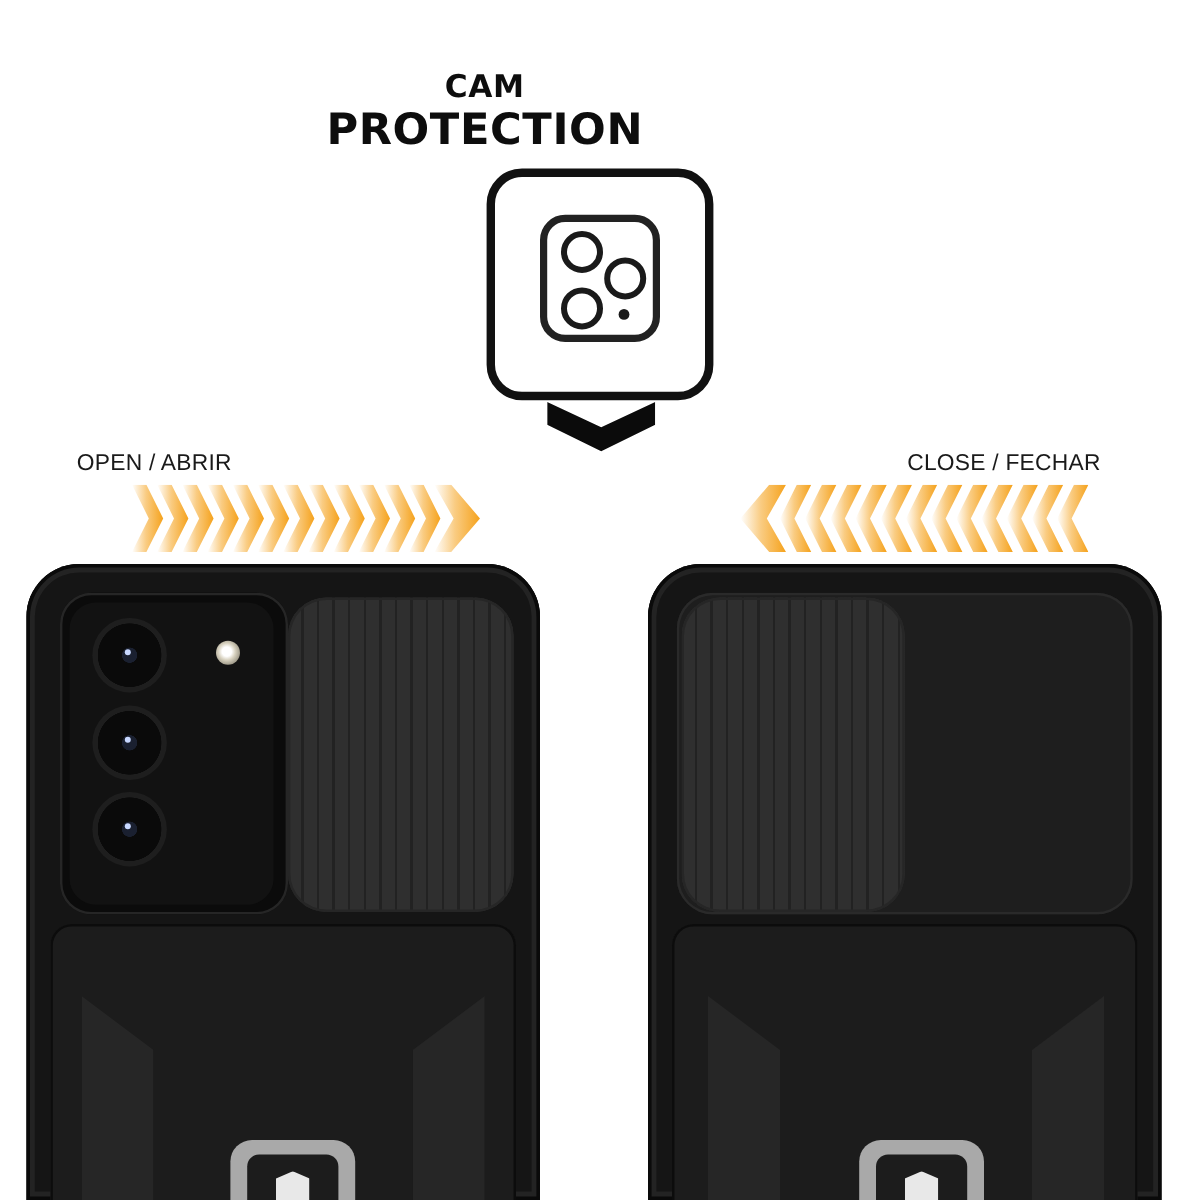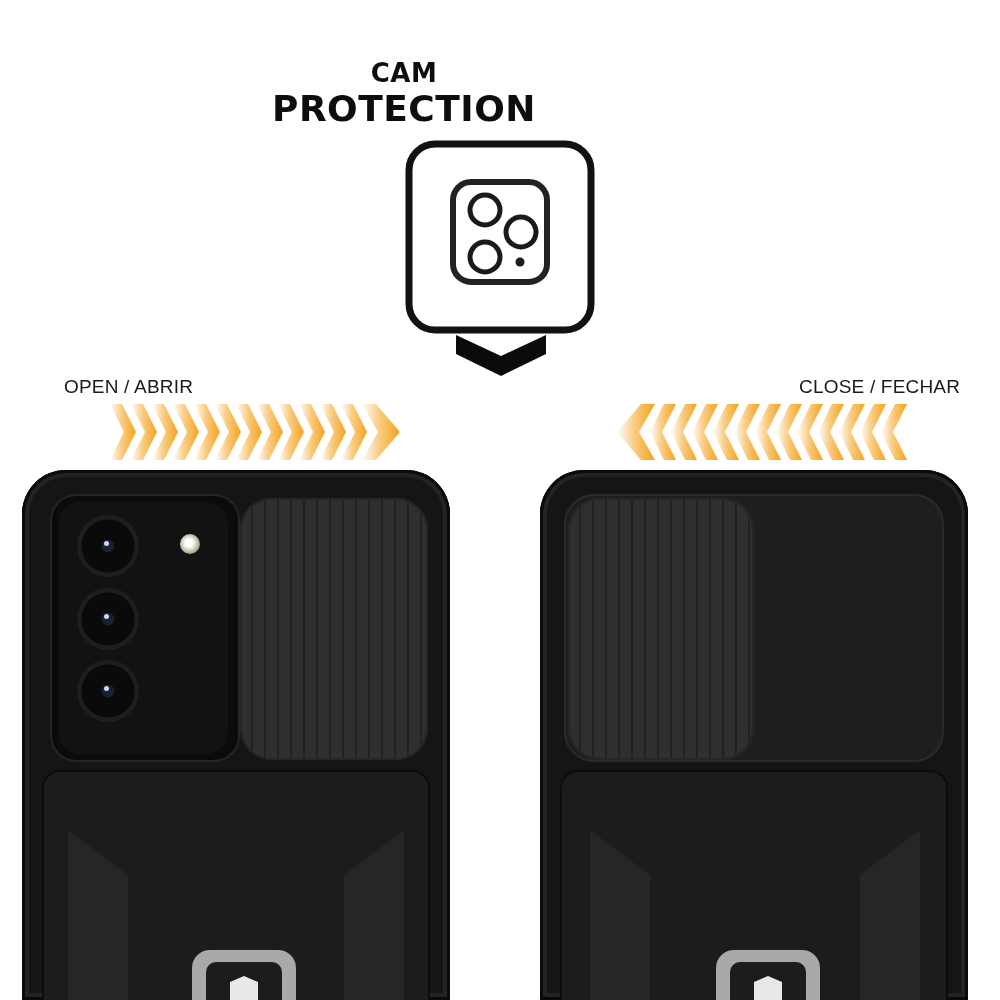--- a/index.html
+++ b/index.html
@@ -43,21 +43,21 @@
     <circle cx="115" cy="122" r="4.5" fill="#1a1a1a"></circle>
   </svg>
 </div>
 <div class="abs" style="left:456px; top:330px; width:90px; height:50px;">
   <svg width="90" height="50" viewBox="0 0 90 50">
     <polygon points="0,5 45,26 90,5 90,24 45,46 0,24" fill="#0b0b0b"></polygon>
   </svg>
 </div>
 
 <div class="abs label" style="left:64px; top:376px;">OPEN / ABRIR</div>
-<div class="abs label" style="left:756px; top:376px;margin-left:43px;">CLOSE / FECHAR</div>
+<div class="abs label" style="left:756px; top:376px;">CLOSE / FECHAR</div>
 
 <div class="abs" style="left:110px; top:404px; width:295px; height:56px;">
   <svg width="295" height="56" viewBox="0 0 295 56">
     <defs>
       <linearGradient id="gR" x1="0" y1="0" x2="1" y2="0">
         <stop offset="0" stop-color="#F5A21C" stop-opacity="0"></stop>
         <stop offset="0.45" stop-color="#F5A21C" stop-opacity="0.55"></stop>
         <stop offset="1" stop-color="#F5A21C" stop-opacity="1"></stop>
       </linearGradient>
     </defs>

